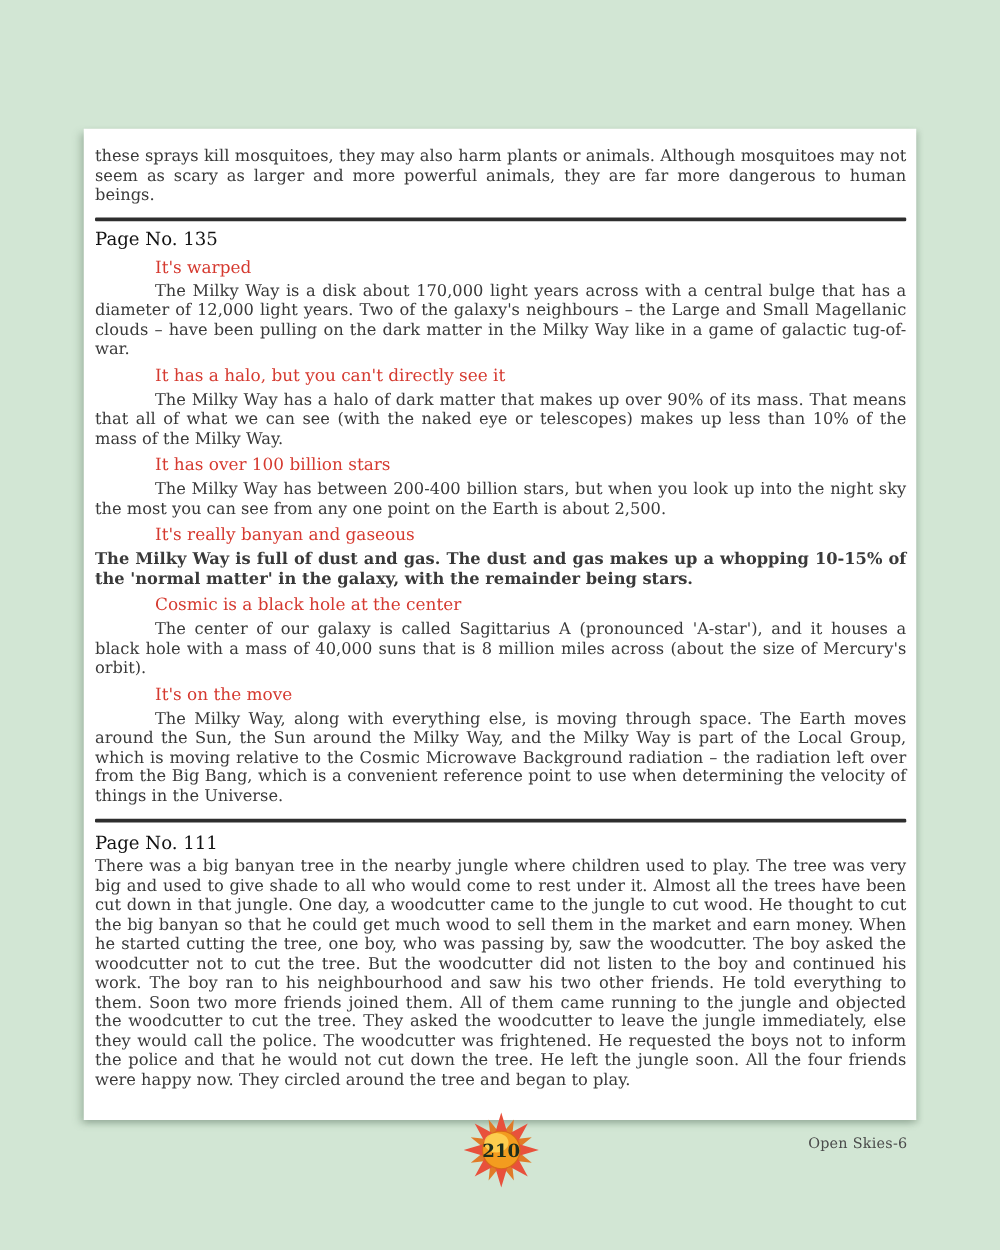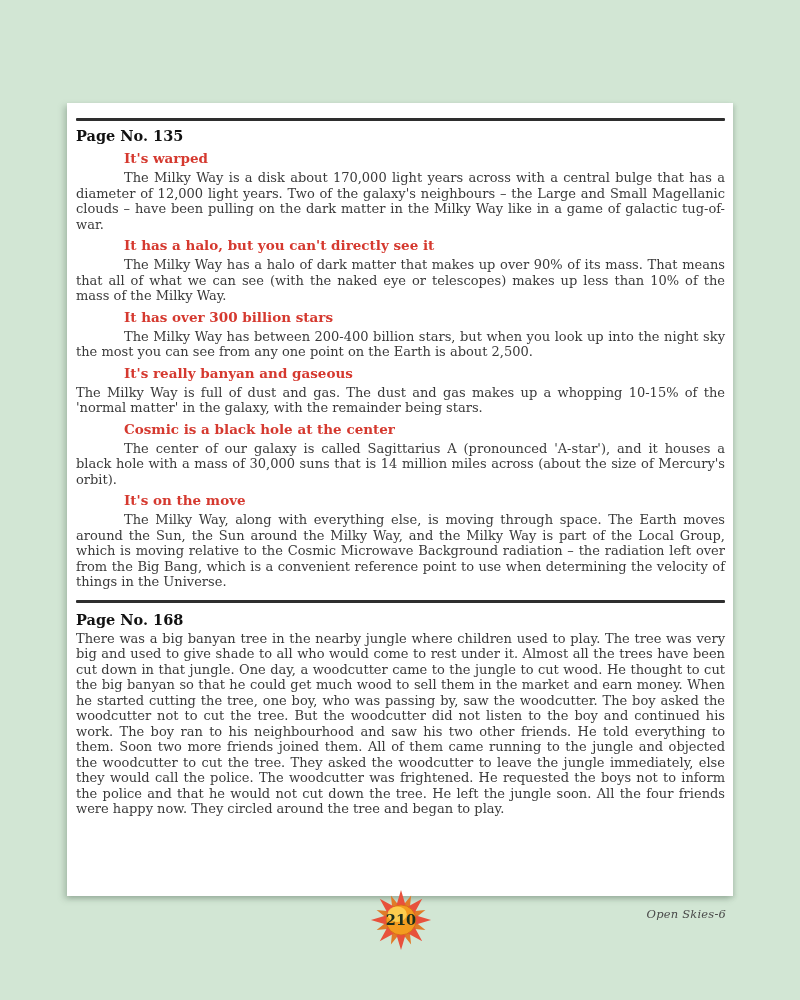--- a/index.html
+++ b/index.html
@@ -23,37 +23,37 @@
 
   .intro { text-align: justify; margin-bottom: 9px; }
 
   .rule {
     height: 3px; background: #2e2e2e;
     margin: 0 0 0 0; border-radius: 1px;
   }
   .rule.second { margin-top: 10px; }
 
   .page-no {
-    font-weight: bold; color: #111111;
+    font-weight: normal; color: #111111;
     font-size: 14.5px; line-height: 18px;
     margin-top: 6px; margin-bottom: 4px;
   }
 
   .fact-heading {
-    color: #d5392f; font-weight: bold;
+    color: #d5392f; font-weight: normal;
     font-size: 13.5px; line-height: 17px;
     margin: 5px 0 3px 48px;
   }
 
   .fact-body {
     text-align: justify;
     text-indent: 48px;
     margin-bottom: 2px;
   }
-  .fact-body.no-indent { text-indent: 0; }
+  .fact-body.no-indent { text-indent: 0; font-weight: bold; }
 
   .story {
     text-align: justify;
     margin-top: 1px;
   }
   .story-page-no { margin-top: 8px; margin-bottom: 2px; }
 
   .footer-star {
     position: absolute;
     left: 369px; top: 888px;
@@ -61,70 +61,70 @@
   }
   .star-num {
     font-family: "DejaVu Serif", serif;
     font-weight: bold;
   }
   .book-title {
     position: absolute;
     top: 907px; right: 74px;
     font-size: 11.5px; color: #4a4a4a;
     letter-spacing: 0.2px;
-    font-style: italic;
   }
 </style>
 </head>
 <body>
 
 <div class="paper">
 
+  <p class="intro">these sprays kill mosquitoes, they may also harm plants or animals. Although mosquitoes may not seem as scary as larger and more powerful animals, they are far more dangerous to human beings.</p>
 
   <div class="rule"></div>
 
   <div>
     <div class="page-no">Page No. 135</div>
 
     <div>
       <div class="fact-heading">It's warped</div>
       <p class="fact-body">The Milky Way is a disk about 170,000 light years across with a central bulge that has a diameter of 12,000 light years. Two of the galaxy's neighbours – the Large and Small Magellanic clouds – have been pulling on the dark matter in the Milky Way like in a game of galactic tug-of-war.</p>
     </div>
 
     <div>
       <div class="fact-heading">It has a halo, but you can't directly see it</div>
       <p class="fact-body">The Milky Way has a halo of dark matter that makes up over 90% of its mass. That means that all of what we can see (with the naked eye or telescopes) makes up less than 10% of the mass of the Milky Way.</p>
     </div>
 
     <div>
-      <div class="fact-heading">It has over 300 billion stars</div>
+      <div class="fact-heading">It has over 100 billion stars</div>
       <p class="fact-body">The Milky Way has between 200-400 billion stars, but when you look up into the night sky the most you can see from any one point on the Earth is about 2,500.</p>
     </div>
 
     <div>
       <div class="fact-heading">It's really banyan and gaseous</div>
       <p class="fact-body no-indent">The Milky Way is full of dust and gas. The dust and gas makes up a whopping 10-15% of the 'normal matter' in the galaxy, with the remainder being stars.</p>
     </div>
 
     <div>
       <div class="fact-heading">Cosmic is a black hole at the center</div>
-      <p class="fact-body">The center of our galaxy is called Sagittarius A (pronounced 'A-star'), and it houses a black hole with a mass of 30,000 suns that is 14 million miles across (about the size of Mercury's orbit).</p>
+      <p class="fact-body">The center of our galaxy is called Sagittarius A (pronounced 'A-star'), and it houses a black hole with a mass of 40,000 suns that is 8 million miles across (about the size of Mercury's orbit).</p>
     </div>
 
 
     <div>
       <div class="fact-heading">It's on the move</div>
       <p class="fact-body">The Milky Way, along with everything else, is moving through space. The Earth moves around the Sun, the Sun around the Milky Way, and the Milky Way is part of the Local Group, which is moving relative to the Cosmic Microwave Background radiation – the radiation left over from the Big Bang, which is a convenient reference point to use when determining the velocity of things in the Universe.</p>
     </div>
   </div>
 
   <div class="rule second"></div>
 
   <div>
-    <div class="page-no story-page-no">Page No. 168</div>
+    <div class="page-no story-page-no">Page No. 111</div>
     <p class="story">There was a big banyan tree in the nearby jungle where children used to play. The tree was very big and used to give shade to all who would come to rest under it. Almost all the trees have been cut down in that jungle. One day, a woodcutter came to the jungle to cut wood. He thought to cut the big banyan so that he could get much wood to sell them in the market and earn money. When he started cutting the tree, one boy, who was passing by, saw the woodcutter. The boy asked the woodcutter not to cut the tree. But the woodcutter did not listen to the boy and continued his work. The boy ran to his neighbourhood and saw his two other friends. He told everything to them. Soon two more friends joined them. All of them came running to the jungle and objected the woodcutter to cut the tree. They asked the woodcutter to leave the jungle immediately, else they would call the police. The woodcutter was frightened. He requested the boys not to inform the police and that he would not cut down the tree.  He left the jungle soon. All the four friends were happy now. They circled around the tree and began to play.</p>
   </div>
 
 </div>
 
 <svg class="footer-star" viewBox="0 0 66 66">
   <polygon points="33,2 38.4,20.1 54.9,11.1 45.9,27.6 64,33 45.9,38.4 54.9,54.9 38.4,45.9 33,64 27.6,45.9 11.1,54.9 20.1,38.4 2,33 20.1,27.6 11.1,11.1 27.6,20.1" fill="#e07b28" transform="rotate(22.5 33 33) translate(33 33) scale(0.88) translate(-33 -33)"></polygon>
   <polygon points="33,2 38.4,20.1 54.9,11.1 45.9,27.6 64,33 45.9,38.4 54.9,54.9 38.4,45.9 33,64 27.6,45.9 11.1,54.9 20.1,38.4 2,33 20.1,27.6 11.1,11.1 27.6,20.1" fill="#e8513c"></polygon>
   <circle cx="33" cy="33" r="15.5" fill="#f39c1f" stroke="#d96a1a" stroke-width="1"></circle>
   <ellipse cx="29" cy="27" rx="10" ry="8" fill="#ffd95a" opacity="0.8"></ellipse>

